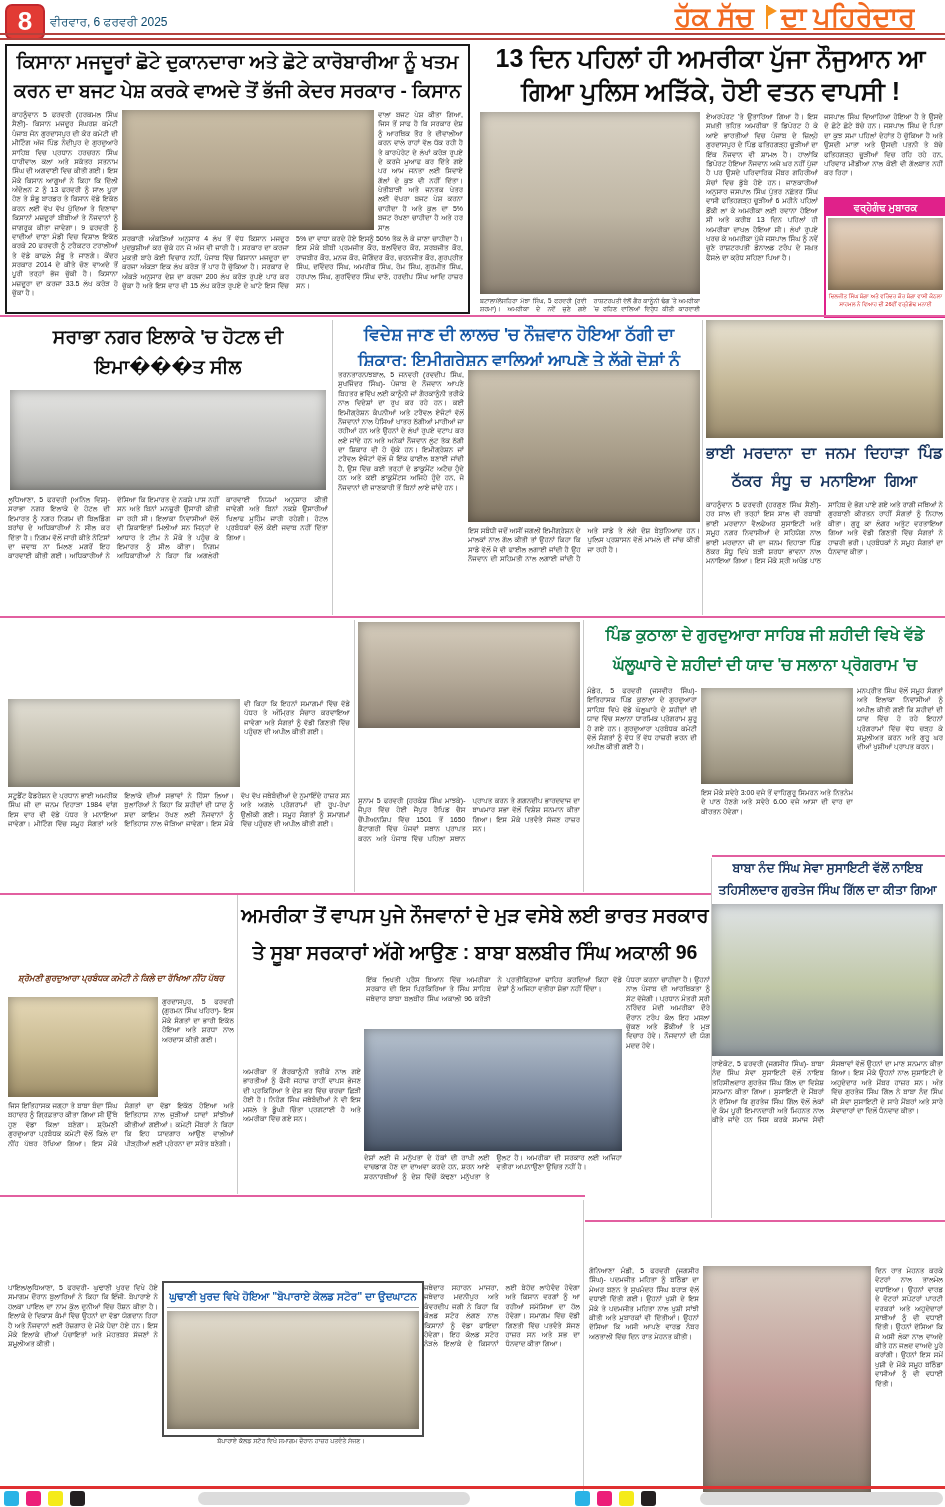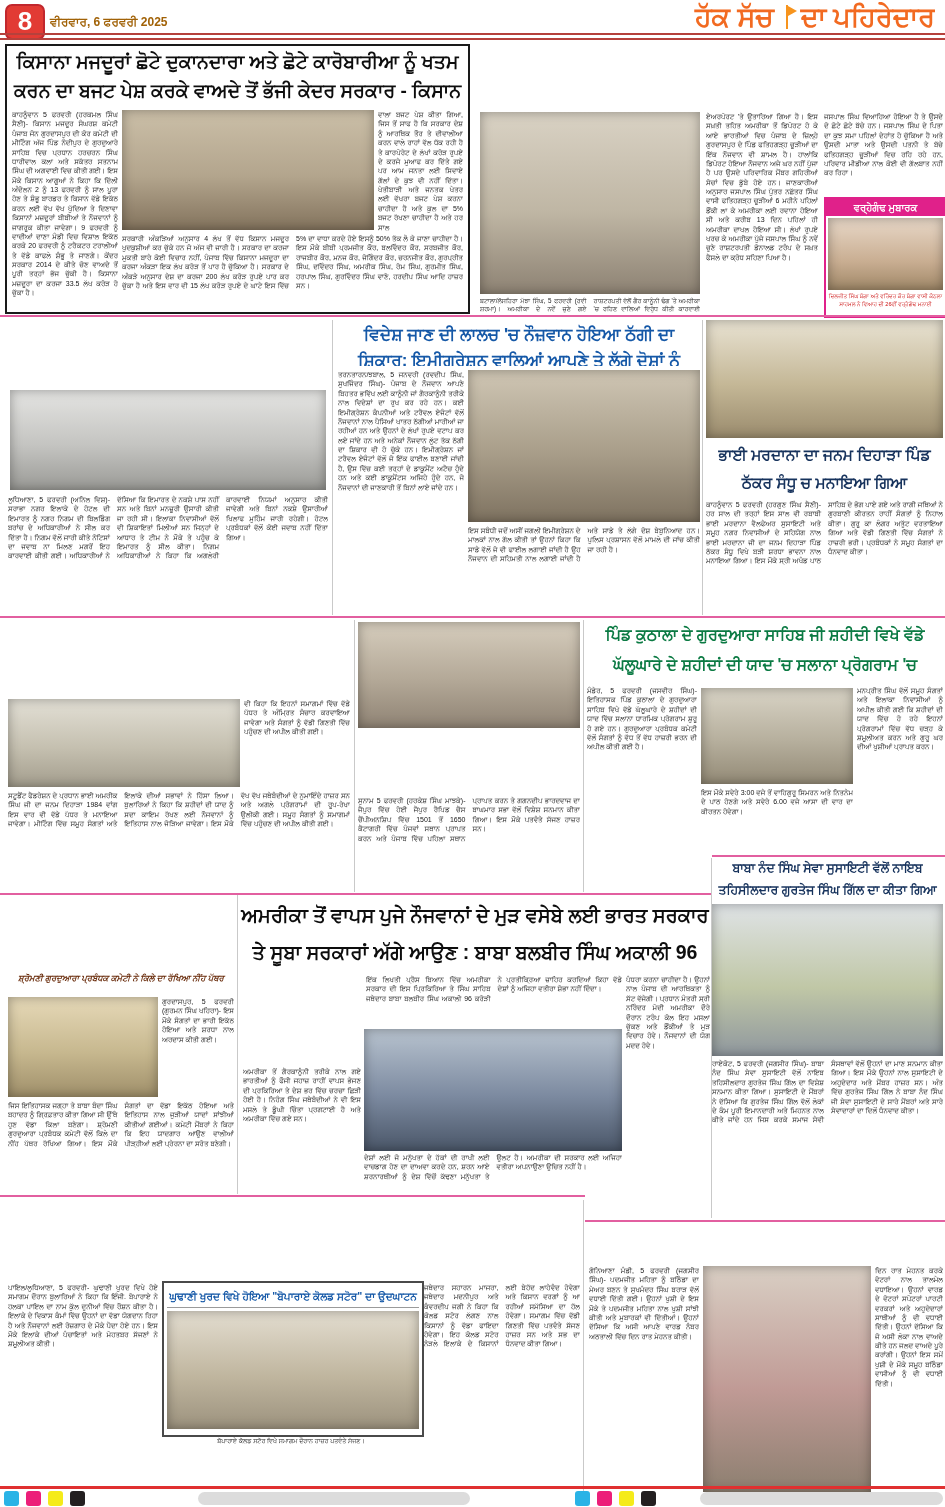--- a/index.html
+++ b/index.html
@@ -33,67 +33,69 @@
   .csbox{border:2px solid #4a4a4a;background:#fff;}
   .cshead{height:22px;color:#1558a7;font-weight:bold;font-size:10.5px;text-align:center;
           line-height:22px;border-bottom:1px solid #9a9a9a;margin:2px 3px 0 3px;overflow:hidden;}
 </style>
 </head>
 <body>
 
 <div class="page">
 
   <div class="abs pagebadge" style="left:5px;top:4px;width:36px;height:32px;">8</div>
-  <div class="abs" style="left:50px;top:15px;font-size:12px;font-weight:bold;color:#a16207;">ਵੀਰਵਾਰ, 6 ਫਰਵਰੀ 2025</div>
-  <div class="abs logo" style="left:472px;top:2px;width:463px;height:30px;">
+  <div class="abs" style="left:50px;top:15px;font-size:12px;font-weight:normal;color:#0c4a6e;">ਵੀਰਵਾਰ, 6 ਫਰਵਰੀ 2025</div>
+  <div class="abs logo" style="left:452px;top:2px;width:463px;height:30px;text-decoration:underline;">
     <span>ਹੱਕ ਸੱਚ</span>
     <span class="flagwrap">
       <span class="flagpole"></span>
         <span class="flagtri"></span>
     </span>
     <span>ਦਾ</span>
     <span>ਪਹਿਰੇਦਾਰ</span>
   </div>
   <div class="abs dblrule" style="left:0;top:33px;width:945px;"></div>
 
   <div class="abs boxed" style="left:5px;top:44px;width:461px;height:266px;">
     <div class="abs hl" style="left:6px;top:2px;width:449px;height:58px;font-size:19px;line-height:1.5;color:#0d0d0d;">ਕਿਸਾਨਾ ਮਜਦੂਰਾਂ ਛੋਟੇ ਦੁਕਾਨਦਾਰਾ ਅਤੇ ਛੋਟੇ ਕਾਰੋਬਾਰੀਆ ਨੂੰ ਖਤਮ ਕਰਨ ਦਾ ਬਜਟ ਪੇਸ਼ ਕਰਕੇ ਵਾਅਦੇ ਤੋਂ ਭੱਜੀ ਕੇਦਰ ਸਰਕਾਰ - ਕਿਸਾਨ ਆਗੂ</div>
     <div class="abs bt" style="left:5px;top:64px;width:106px;height:194px;">ਕਾਹਨੂੰਵਾਨ 5 ਫਰਵਰੀ (ਹਰਕਮਲ ਸਿੰਘ ਸੈਣੀ)- ਕਿਸਾਨ ਮਜਦੂਰ ਸੰਘਰਸ਼ ਕਮੇਟੀ ਪੰਜਾਬ ਜੋਨ ਗੁਰਦਾਸਪੁਰ ਦੀ ਕੋਰ ਕਮੇਟੀ ਦੀ ਮੀਟਿੰਗ ਅੱਜ ਪਿੰਡ ਨੰਦੀਪੁਰ ਦੇ ਗੁਰਦੁਆਰੇ ਸਾਹਿਬ ਵਿਚ ਪ੍ਰਧਾਨ ਹਰਚਰਨ ਸਿੰਘ ਧਾਰੀਵਾਲ ਕਲਾ ਅਤੇ ਸਕੱਤਰ ਸਤਨਾਮ ਸਿੰਘ ਦੀ ਅਗਵਾਈ ਵਿਚ ਕੀਤੀ ਗਈ। ਇਸ ਮੌਕੇ ਕਿਸਾਨ ਆਗੂਆਂ ਨੇ ਕਿਹਾ ਕਿ ਦਿੱਲੀ ਅੰਦੋਲਨ 2 ਨੂੰ 13 ਫਰਵਰੀ ਨੂੰ ਸਾਲ ਪੂਰਾ ਹੋਣ ਤੇ ਸ਼ੰਭੂ ਬਾਰਡਰ ਤੇ ਕਿਸਾਨ ਵੱਡੇ ਇਕੱਠ ਕਰਨ ਲਈ ਵੱਖ ਵੱਖ ਖੁੱਦਿਆ ਤੇ ਦਿਣਾਵਾ ਕਿਸਾਨਾਂ ਮਜ਼ਦੂਰਾਂ ਬੀਬੀਆਂ ਤੇ ਨੌਜਵਾਨਾਂ ਨੂੰ ਜਾਗਰੂਕ ਕੀਤਾ ਜਾਵੇਗਾ। 9 ਫਰਵਰੀ ਨੂੰ ਵਾਦੀਆਂ ਦਾਣਾ ਮੰਡੀ ਵਿਚ ਵਿਸ਼ਾਲ ਇਕੱਠ ਕਰਕੇ 20 ਫਰਵਰੀ ਨੂੰ ਟਰੈਕਟਰ ਟਰਾਲੀਆਂ ਤੇ ਵੱਡੇ ਕਾਫਲੇ ਸ਼ੰਭੂ ਤੇ ਜਾਣਗੇ। ਕੇਂਦਰ ਸਰਕਾਰ 2014 ਦੇ ਕੀਤੇ ਚੋਣ ਵਾਅਦੇ ਤੋਂ ਪੂਰੀ ਤਰ੍ਹਾਂ ਭੱਜ ਚੁੱਕੀ ਹੈ। ਕਿਸਾਨਾ ਮਜ਼ਦੂਰਾ ਦਾ ਕਰਜਾ 33.5 ਲੱਖ ਕਰੋੜ ਹੋ ਚੁੱਕਾ ਹੈ।</div>
     <div class="abs photo" style="left:115px;top:64px;width:252px;height:120px;background:linear-gradient(180deg,#cbbfa8 0%,#b3a58d 55%,#83735d 100%);" title="Farmers committee meeting group seated in hall"></div>
     <div class="abs bt" style="left:371px;top:64px;width:85px;height:194px;">ਵਾਲਾ ਬਜਟ ਪੇਸ਼ ਕੀਤਾ ਗਿਆ, ਜਿਸ ਤੋਂ ਸਾਫ ਹੈ ਕਿ ਸਰਕਾਰ ਦੇਸ਼ ਨੂੰ ਆਰਥਿਕ ਤੌਰ ਤੇ ਦੀਵਾਲੀਆ ਕਰਨ ਵਾਲੇ ਰਾਹਾਂ ਵੱਲ ਧੱਕ ਰਹੀ ਹੈ ਤੇ ਕਾਰਪੋਰੇਟ ਦੇ ਲੱਖਾਂ ਕਰੋੜ ਰੁਪਏ ਦੇ ਕਰਜੇ ਮੁਆਫ ਕਰ ਦਿੱਤੇ ਗਏ ਪਰ ਆਮ ਜਨਤਾ ਲਈ ਸਿਵਾਏ ਗੱਲਾਂ ਦੇ ਕੁਝ ਵੀ ਨਹੀਂ ਦਿੱਤਾ। ਖੇਤੀਬਾੜੀ ਅਤੇ ਜਨਤਕ ਖੇਤਰ ਲਈ ਵੱਖਰਾ ਬਜਟ ਪੇਸ਼ ਕਰਨਾ ਚਾਹੀਦਾ ਹੈ ਅਤੇ ਕੁਲ ਦਾ 5% ਬਜਟ ਰੱਖਣਾ ਚਾਹੀਦਾ ਹੈ ਅਤੇ ਹਰ ਸਾਲ</div>
     <div class="abs bt c2" style="left:115px;top:188px;width:341px;height:70px;">ਸਰਕਾਰੀ ਅੰਕੜਿਆਂ ਅਨੁਸਾਰ 4 ਲੱਖ ਤੋਂ ਵੱਧ ਕਿਸਾਨ ਮਜਦੂਰ ਖੁਦਕੁਸ਼ੀਆਂ ਕਰ ਚੁੱਕੇ ਹਨ ਜੋ ਅੱਜ ਵੀ ਜਾਰੀ ਹੈ। ਸਰਕਾਰ ਦਾ ਕਰਜਾ ਮੁਕਤੀ ਬਾਰੇ ਕੋਈ ਵਿਚਾਰ ਨਹੀਂ, ਪੰਜਾਬ ਵਿੱਚ ਕਿਸਾਨਾ ਮਜਦੂਰਾ ਦਾ ਕਰਜਾ ਅੰਕੜਾ ਇਕ ਲੱਖ ਕਰੋੜ ਤੋਂ ਪਾਰ ਹੈ ਚੁੱਕਿਆ ਹੈ। ਸਰਕਾਰ ਦੇ ਅੰਕੜੇ ਅਨੁਸਾਰ ਦੇਸ਼ ਦਾ ਕਰਜਾ 200 ਲੱਖ ਕਰੋੜ ਰੁਪਏ ਪਾਰ ਕਰ ਚੁੱਕਾ ਹੈ ਅਤੇ ਇਸ ਵਾਰ ਵੀ 15 ਲੱਖ ਕਰੋੜ ਰੁਪਏ ਦੇ ਘਾਟੇ ਇਸ ਵਿੱਚ 5% ਦਾ ਵਾਧਾ ਕਰਦੇ ਹੋਏ ਇਸਨੂੰ 50% ਤੱਕ ਲੈ ਕੇ ਜਾਣਾ ਚਾਹੀਦਾ ਹੈ। ਇਸ ਮੌਕੇ ਬੀਬੀ ਪ੍ਰਮਜੀਤ ਕੌਰ, ਬਲਵਿੰਦਰ ਕੌਰ, ਸਰਬਜੀਤ ਕੌਰ, ਰਾਜਬੀਰ ਕੌਰ, ਮਨਜ ਕੌਰ, ਜੋਗਿੰਦਰ ਕੌਰ, ਚਰਨਜੀਤ ਕੌਰ, ਗੁਰਪ੍ਰੀਤ ਸਿੰਘ, ਦਵਿੰਦਰ ਸਿੰਘ, ਅਮਰੀਕ ਸਿੰਘ, ਰੋਮ ਸਿੰਘ, ਗੁਰਮੀਤ ਸਿੰਘ, ਹਰਪਾਲ ਸਿੰਘ, ਗੁਰਵਿੰਦਰ ਸਿੰਘ ਵਾਣੋ, ਹਰਦੀਪ ਸਿੰਘ ਆਦਿ ਹਾਜ਼ਰ ਸਨ।</div>
   </div>
 
+  <div class="abs hl" style="left:476px;top:42px;width:469px;height:66px;font-size:25px;line-height:1.3;color:#0d0d0d;">13 ਦਿਨ ਪਹਿਲਾਂ ਹੀ ਅਮਰੀਕਾ ਪੁੱਜਾ ਨੌਜੁਆਨ ਆ ਗਿਆ ਪੁਲਿਸ ਅੜਿੱਕੇ, ਹੋਈ ਵਤਨ ਵਾਪਸੀ !</div>
   <div class="abs photo" style="left:480px;top:112px;width:220px;height:182px;background:linear-gradient(180deg,#d9d2c4 0%,#bfb6a4 55%,#8d8273 100%);" title="Deported youth standing and mother seated at home"></div>
   <div class="abs cap c2" style="left:480px;top:297px;width:220px;height:17px;">ਬਟਾਲਾ/ਲੋਸਹਿਰਾ ਮੱਝਾ ਸਿੰਘ, 5 ਫਰਵਰੀ (ਰਵੀ ਸ਼ਰਮਾ)। ਅਮਰੀਕਾ ਦੇ ਨਵੇਂ ਚੁਣੇ ਗਏ ਰਾਸ਼ਟਰਪਤੀ ਵੱਲੋਂ ਗੈਰ ਕਾਨੂੰਨੀ ਢੰਗ 'ਤੇ ਅਮਰੀਕਾ 'ਚ ਰਹਿਣ ਵਾਲਿਆਂ ਵਿਰੁੱਧ ਕੀਤੀ ਕਾਰਵਾਈ ਤਹਿਤ 205 ਭਾਰਤੀ ਪਰਵਾਸੀਆਂ ਨੂੰ ਅੰਮ੍ਰਿਤਸਰ ਦੇ ਸ੍ਰੀ ਗੁਰੂ ਰਾਮਦਾਸ ਅੰਤਰਰਾਸ਼ਟਰੀ ਏਅਰਪੋਰਟ 'ਤੇ ਉਤਾਰਿਆ ਗਿਆ।</div>
   <div class="abs bt" style="left:706px;top:112px;width:112px;height:202px;">ਏਅਰਪੋਰਟ 'ਤੇ ਉਤਾਰਿਆ ਗਿਆ ਹੈ। ਇਸ ਸਖ਼ਤੀ ਤਹਿਤ ਅਮਰੀਕਾ ਤੋਂ ਡਿਪੋਰਟ ਹੋ ਕੇ ਆਏ ਭਾਰਤੀਆਂ ਵਿਚ ਪੰਜਾਬ ਦੇ ਜ਼ਿਲ੍ਹੇ ਗੁਰਦਾਸਪੁਰ ਦੇ ਪਿੰਡ ਫਤਿਹਗੜ੍ਹ ਚੂੜੀਆਂ ਦਾ ਇੱਕ ਨੌਜਵਾਨ ਵੀ ਸ਼ਾਮਲ ਹੈ। ਹਾਲਾਂਕਿ ਡਿਪੋਰਟ ਹੋਇਆ ਨੌਜਵਾਨ ਅਜੇ ਘਰ ਨਹੀਂ ਪੁੱਜਾ ਹੈ ਪਰ ਉਸਦੇ ਪਰਿਵਾਰਿਕ ਮੈਂਬਰ ਗਹਿਰੀਆਂ ਸੋਚਾਂ ਵਿਚ ਡੁੱਬੇ ਹੋਏ ਹਨ। ਜਾਣਕਾਰੀਆਂ ਅਨੁਸਾਰ ਜਸਪਾਲ ਸਿੰਘ ਪੁੱਤਰ ਨਛੱਤਰ ਸਿੰਘ ਵਾਸੀ ਫਤਿਹਗੜ੍ਹ ਚੂੜੀਆਂ 6 ਮਹੀਨੇ ਪਹਿਲਾਂ ਡੌਂਕੀ ਲਾ ਕੇ ਅਮਰੀਕਾ ਲਈ ਰਵਾਨਾ ਹੋਇਆ ਸੀ ਅਤੇ ਕਰੀਬ 13 ਦਿਨ ਪਹਿਲਾਂ ਹੀ ਅਮਰੀਕਾ ਦਾਖਲ ਹੋਇਆ ਸੀ। ਲੱਖਾਂ ਰੁਪਏ ਖਰਚ ਕੇ ਅਮਰੀਕਾ ਪੁੱਜੇ ਜਸਪਾਲ ਸਿੰਘ ਨੂੰ ਨਵੇਂ ਚੁਣੇ ਰਾਸ਼ਟਰਪਤੀ ਡੋਨਾਲਡ ਟਰੰਪ ਦੇ ਸਖ਼ਤ ਫੈਸਲੇ ਦਾ ਕ੍ਰੋਧ ਸਹਿਣਾ ਪਿਆ ਹੈ।</div>
   <div class="abs bt" style="left:824px;top:112px;width:119px;height:82px;">ਜਸਪਾਲ ਸਿੰਘ ਵਿਆਹਿਆ ਹੋਇਆ ਹੈ ਤੇ ਉਸਦੇ ਦੋ ਛੋਟੇ ਛੋਟੇ ਬੱਚੇ ਹਨ। ਜਸਪਾਲ ਸਿੰਘ ਦੇ ਪਿਤਾ ਦਾ ਕੁਝ ਸਮਾ ਪਹਿਲਾਂ ਦੇਹਾਂਤ ਹੋ ਚੁੱਕਿਆ ਹੈ ਅਤੇ ਉਸਦੀ ਮਾਤਾ ਅਤੇ ਉਸਦੀ ਪਤਨੀ ਤੇ ਬੱਚੇ ਫਤਿਹਗੜ੍ਹ ਚੂੜੀਆਂ ਵਿਚ ਰਹਿ ਰਹੇ ਹਨ, ਪਰਿਵਾਰ ਮੀਡੀਆ ਨਾਲ ਕੋਈ ਵੀ ਗੱਲਬਾਤ ਨਹੀਂ ਕਰ ਰਿਹਾ।</div>
 
   <div class="abs annivbox" style="left:824px;top:197px;width:119px;height:117px;">
     <div class="annivhead">ਵਰ੍ਹੇਗੰਢ ਮੁਬਾਰਕ</div>
     <div class="photo" style="margin:2px;height:72px;background:linear-gradient(180deg,#e8d8c8 0%,#c9ae92 60%,#a08868 100%);" title="Couple celebrating 26th wedding anniversary"></div>
     <div class="annivcap">ਦਿਲਜੀਤ ਸਿੰਘ ਬੰਗਾ ਅਤੇ ਵਰਿੰਦਰ ਕੌਰ ਬੰਗਾ ਵਾਸੀ ਕੋਠਲਾ ਸਾਹਮਲ ਨੇ ਵਿਆਹ ਦੀ 26ਵੀਂ ਵਰ੍ਹੇਗੰਢ ਮਨਾਈ</div>
   </div>
 
   <div class="abs prule" style="left:0;top:315px;width:945px;"></div>
 
+  <div class="abs hl" style="left:8px;top:322px;width:320px;height:62px;font-size:19px;line-height:1.6;color:#0d0d0d;">ਸਰਾਭਾ ਨਗਰ ਇਲਾਕੇ 'ਚ ਹੋਟਲ ਦੀ ਇਮਾ���ਤ ਸੀਲ</div>
   <div class="abs photo" style="left:10px;top:390px;width:316px;height:100px;background:linear-gradient(180deg,#e4e4e2 0%,#c4c4c1 55%,#9a9a96 100%);" title="Sealed hotel building front"></div>
   <div class="abs bt c3" style="left:8px;top:495px;width:320px;height:118px;">ਲੁਧਿਆਣਾ, 5 ਫਰਵਰੀ (ਅਨਿਲ ਵਿਸ਼)- ਸਰਾਭਾ ਨਗਰ ਇਲਾਕੇ ਦੇ ਹੋਟਲ ਦੀ ਇਮਾਰਤ ਨੂੰ ਨਗਰ ਨਿਗਮ ਦੀ ਬਿਲਡਿੰਗ ਬਰਾਂਚ ਦੇ ਅਧਿਕਾਰੀਆਂ ਨੇ ਸੀਲ ਕਰ ਦਿੱਤਾ ਹੈ। ਨਿਗਮ ਵੱਲੋਂ ਜਾਰੀ ਕੀਤੇ ਨੋਟਿਸਾਂ ਦਾ ਜਵਾਬ ਨਾ ਮਿਲਣ ਮਗਰੋਂ ਇਹ ਕਾਰਵਾਈ ਕੀਤੀ ਗਈ। ਅਧਿਕਾਰੀਆਂ ਨੇ ਦੱਸਿਆ ਕਿ ਇਮਾਰਤ ਦੇ ਨਕਸ਼ੇ ਪਾਸ ਨਹੀਂ ਸਨ ਅਤੇ ਬਿਨਾਂ ਮਨਜ਼ੂਰੀ ਉਸਾਰੀ ਕੀਤੀ ਜਾ ਰਹੀ ਸੀ। ਇਲਾਕਾ ਨਿਵਾਸੀਆਂ ਵੱਲੋਂ ਵੀ ਸ਼ਿਕਾਇਤਾਂ ਮਿਲੀਆਂ ਸਨ ਜਿਨ੍ਹਾਂ ਦੇ ਆਧਾਰ ਤੇ ਟੀਮ ਨੇ ਮੌਕੇ ਤੇ ਪਹੁੰਚ ਕੇ ਇਮਾਰਤ ਨੂੰ ਸੀਲ ਕੀਤਾ। ਨਿਗਮ ਅਧਿਕਾਰੀਆਂ ਨੇ ਕਿਹਾ ਕਿ ਅਗਲੇਰੀ ਕਾਰਵਾਈ ਨਿਯਮਾਂ ਅਨੁਸਾਰ ਕੀਤੀ ਜਾਵੇਗੀ ਅਤੇ ਬਿਨਾਂ ਨਕਸ਼ੇ ਉਸਾਰੀਆਂ ਖਿਲਾਫ ਮੁਹਿੰਮ ਜਾਰੀ ਰਹੇਗੀ। ਹੋਟਲ ਪ੍ਰਬੰਧਕਾਂ ਵੱਲੋਂ ਕੋਈ ਜਵਾਬ ਨਹੀਂ ਦਿੱਤਾ ਗਿਆ।</div>
 
   <div class="abs vrule" style="left:332px;top:320px;height:295px;"></div>
 
   <div class="abs hl" style="left:338px;top:322px;width:362px;height:44px;font-size:17px;line-height:1.5;color:#1558a7;">ਵਿਦੇਸ਼ ਜਾਣ ਦੀ ਲਾਲਚ 'ਚ ਨੌਜ਼ਵਾਨ ਹੋਇਆ ਠੱਗੀ ਦਾ ਸ਼ਿਕਾਰ; ਇਮੀਗ੍ਰੇਸ਼ਨ ਵਾਲਿਆਂ ਆਪਣੇ ਤੇ ਲੱਗੇ ਦੋਸ਼ਾਂ ਨੂੰ ਨਕਾਰਿਆ</div>
   <div class="abs bt" style="left:338px;top:370px;width:126px;height:244px;">ਤਰਨਤਾਰਨ/ਝਬਾਲ, 5 ਜਨਵਰੀ (ਰਵਦੀਪ ਸਿੰਘ, ਸੁਖਜਿੰਦਰ ਸਿੰਘ)- ਪੰਜਾਬ ਦੇ ਨੌਜਵਾਨ ਆਪਣੇ ਬਿਹਤਰ ਭਵਿੱਖ ਲਈ ਕਾਨੂੰਨੀ ਜਾਂ ਗੈਰਕਾਨੂੰਨੀ ਤਰੀਕੇ ਨਾਲ ਵਿਦੇਸ਼ਾਂ ਦਾ ਰੁਖ ਕਰ ਰਹੇ ਹਨ। ਕਈ ਇਮੀਗ੍ਰੇਸ਼ਨ ਕੰਪਨੀਆਂ ਅਤੇ ਟਰੈਵਲ ਏਜੰਟਾਂ ਵੱਲੋਂ ਨੌਜਵਾਨਾਂ ਨਾਲ ਪੈਸਿਆਂ ਖਾਤਰ ਠੱਗੀਆਂ ਮਾਰੀਆਂ ਜਾ ਰਹੀਆਂ ਹਨ ਅਤੇ ਉਹਨਾਂ ਦੇ ਲੱਖਾਂ ਰੁਪਏ ਵਟਾਪ ਕਰ ਲਏ ਜਾਂਦੇ ਹਨ ਅਤੇ ਅਨੇਕਾਂ ਨੌਜਵਾਨ ਲੁੱਟ ਤੱਕ ਠੱਗੀ ਦਾ ਸ਼ਿਕਾਰ ਵੀ ਹੋ ਚੁੱਕੇ ਹਨ। ਇਮੀਗ੍ਰੇਸ਼ਨ ਜਾਂ ਟਰੈਵਲ ਏਜੰਟਾਂ ਵੱਲੋਂ ਜੋ ਇੱਕ ਫਾਈਲ ਬਣਾਈ ਜਾਂਦੀ ਹੈ, ਉਸ ਵਿੱਚ ਕਈ ਤਰ੍ਹਾਂ ਦੇ ਡਾਕੂਮੈਂਟ ਅਟੈਚ ਹੁੰਦੇ ਹਨ ਅਤੇ ਕਈ ਡਾਕੂਮੈਂਟਸ ਅਜਿਹੇ ਹੁੰਦੇ ਹਨ, ਜੋ ਨੌਜਵਾਨਾਂ ਦੀ ਜਾਣਕਾਰੀ ਤੋਂ ਬਿਨਾਂ ਲਾਏ ਜਾਂਦੇ ਹਨ।</div>
   <div class="abs photo" style="left:468px;top:370px;width:232px;height:152px;background:linear-gradient(180deg,#cfc6b4 0%,#a89d89 55%,#7e7260 100%);" title="Turbaned men at press interaction"></div>
   <div class="abs bt c2" style="left:468px;top:526px;width:232px;height:88px;">ਇਸ ਸਬੰਧੀ ਜਦੋਂ ਅਸੀਂ ਜਗਲੀ ਇਮੀਗ੍ਰੇਸ਼ਨ ਦੇ ਮਾਲਕਾਂ ਨਾਲ ਗੱਲ ਕੀਤੀ ਤਾਂ ਉਹਨਾਂ ਕਿਹਾ ਕਿ ਸਾਡੇ ਵੱਲੋਂ ਜੋ ਵੀ ਫਾਈਲ ਲਗਾਈ ਜਾਂਦੀ ਹੈ ਉਹ ਨੌਜਵਾਨ ਦੀ ਸਹਿਮਤੀ ਨਾਲ ਲਗਾਈ ਜਾਂਦੀ ਹੈ ਅਤੇ ਸਾਡੇ ਤੇ ਲੱਗੇ ਦੋਸ਼ ਬੇਬੁਨਿਆਦ ਹਨ। ਪੁਲਿਸ ਪ੍ਰਸ਼ਾਸਨ ਵੱਲੋਂ ਮਾਮਲੇ ਦੀ ਜਾਂਚ ਕੀਤੀ ਜਾ ਰਹੀ ਹੈ।</div>
 
   <div class="abs vrule" style="left:702px;top:320px;height:295px;"></div>
 
   <div class="abs photo" style="left:706px;top:320px;width:237px;height:118px;background:linear-gradient(180deg,#e8e2d2 0%,#c4b796 55%,#9a8b6d 100%);" title="Three ragi musicians with harmoniums and tabla"></div>
-  <div class="abs hl" style="left:706px;top:441px;width:237px;height:56px;font-size:15.5px;line-height:1.8;color:#16325c;">ਭਾਈ ਮਰਦਾਨਾ ਦਾ ਜਨਮ ਦਿਹਾੜਾ ਪਿੰਡ ਠੱਕਰ ਸੰਧੂ ਚ ਮਨਾਇਆ ਗਿਆ</div>
+  <div class="abs hl" style="left:706px;top:441px;width:237px;height:56px;font-size:15.5px;line-height:1.8;color:#16325c;font-family:Liberation Mono, monospace;">ਭਾਈ ਮਰਦਾਨਾ ਦਾ ਜਨਮ ਦਿਹਾੜਾ ਪਿੰਡ ਠੱਕਰ ਸੰਧੂ ਚ ਮਨਾਇਆ ਗਿਆ</div>
   <div class="abs bt c2" style="left:706px;top:500px;width:237px;height:114px;">ਕਾਹਨੂੰਵਾਨ 5 ਫਰਵਰੀ (ਹਰਗੁਣ ਸਿੰਘ ਸੈਣੀ)- ਹਰ ਸਾਲ ਦੀ ਤਰ੍ਹਾਂ ਇਸ ਸਾਲ ਵੀ ਰਬਾਬੀ ਭਾਈ ਮਰਦਾਨਾ ਵੈਲਫੇਅਰ ਸੁਸਾਇਟੀ ਅਤੇ ਸਮੂਹ ਨਗਰ ਨਿਵਾਸੀਆਂ ਦੇ ਸਹਿਯੋਗ ਨਾਲ ਭਾਈ ਮਰਦਾਨਾ ਜੀ ਦਾ ਜਨਮ ਦਿਹਾੜਾ ਪਿੰਡ ਠੱਕਰ ਸੰਧੂ ਵਿਖੇ ਬੜੀ ਸ਼ਰਧਾ ਭਾਵਨਾ ਨਾਲ ਮਨਾਇਆ ਗਿਆ। ਇਸ ਮੌਕੇ ਸ੍ਰੀ ਅਖੰਡ ਪਾਠ ਸਾਹਿਬ ਦੇ ਭੋਗ ਪਾਏ ਗਏ ਅਤੇ ਰਾਗੀ ਜਥਿਆਂ ਨੇ ਗੁਰਬਾਣੀ ਕੀਰਤਨ ਰਾਹੀਂ ਸੰਗਤਾਂ ਨੂੰ ਨਿਹਾਲ ਕੀਤਾ। ਗੁਰੂ ਕਾ ਲੰਗਰ ਅਤੁੱਟ ਵਰਤਾਇਆ ਗਿਆ ਅਤੇ ਵੱਡੀ ਗਿਣਤੀ ਵਿੱਚ ਸੰਗਤਾਂ ਨੇ ਹਾਜ਼ਰੀ ਭਰੀ। ਪ੍ਰਬੰਧਕਾਂ ਨੇ ਸਮੂਹ ਸੰਗਤਾਂ ਦਾ ਧੰਨਵਾਦ ਕੀਤਾ।</div>
 
   <div class="abs prule" style="left:0;top:616px;width:945px;"></div>
 
   <div class="abs photo" style="left:8px;top:699px;width:232px;height:88px;background:linear-gradient(180deg,#e3e0d6 0%,#c5c0b0 55%,#a39d8d 100%);" title="Gathering outside white gurdwara building"></div>
   <div class="abs bt" style="left:244px;top:699px;width:106px;height:88px;">ਵੀ ਕਿਹਾ ਕਿ ਇਹਨਾਂ ਸਮਾਗਮਾਂ ਵਿੱਚ ਵੱਡੇ ਪੱਧਰ ਤੇ ਅੰਮ੍ਰਿਤ ਸੰਚਾਰ ਕਰਵਾਇਆ ਜਾਵੇਗਾ ਅਤੇ ਸੰਗਤਾਂ ਨੂੰ ਵੱਡੀ ਗਿਣਤੀ ਵਿੱਚ ਪਹੁੰਚਣ ਦੀ ਅਪੀਲ ਕੀਤੀ ਗਈ।</div>
   <div class="abs bt c3" style="left:8px;top:791px;width:342px;height:100px;">ਸਟੂਡੈਂਟ ਫੈਡਰੇਸ਼ਨ ਦੇ ਪ੍ਰਧਾਨ ਭਾਈ ਅਮਰੀਕ ਸਿੰਘ ਜੀ ਦਾ ਜਨਮ ਦਿਹਾੜਾ 1984 ਵਾਂਗ ਇਸ ਵਾਰ ਵੀ ਵੱਡੇ ਪੱਧਰ ਤੇ ਮਨਾਇਆ ਜਾਵੇਗਾ। ਮੀਟਿੰਗ ਵਿੱਚ ਸਮੂਹ ਸੰਗਤਾਂ ਅਤੇ ਇਲਾਕੇ ਦੀਆਂ ਸਭਾਵਾਂ ਨੇ ਹਿੱਸਾ ਲਿਆ। ਬੁਲਾਰਿਆਂ ਨੇ ਕਿਹਾ ਕਿ ਸ਼ਹੀਦਾਂ ਦੀ ਯਾਦ ਨੂੰ ਸਦਾ ਕਾਇਮ ਰੱਖਣ ਲਈ ਨੌਜਵਾਨਾਂ ਨੂੰ ਇਤਿਹਾਸ ਨਾਲ ਜੋੜਿਆ ਜਾਵੇਗਾ। ਇਸ ਮੌਕੇ ਵੱਖ ਵੱਖ ਜਥੇਬੰਦੀਆਂ ਦੇ ਨੁਮਾਇੰਦੇ ਹਾਜ਼ਰ ਸਨ ਅਤੇ ਅਗਲੇ ਪ੍ਰੋਗਰਾਮਾਂ ਦੀ ਰੂਪ-ਰੇਖਾ ਉਲੀਕੀ ਗਈ। ਸਮੂਹ ਸੰਗਤਾਂ ਨੂੰ ਸਮਾਗਮਾਂ ਵਿੱਚ ਪਹੁੰਚਣ ਦੀ ਅਪੀਲ ਕੀਤੀ ਗਈ।</div>
 
   <div class="abs vrule" style="left:354px;top:620px;height:272px;"></div>
 

